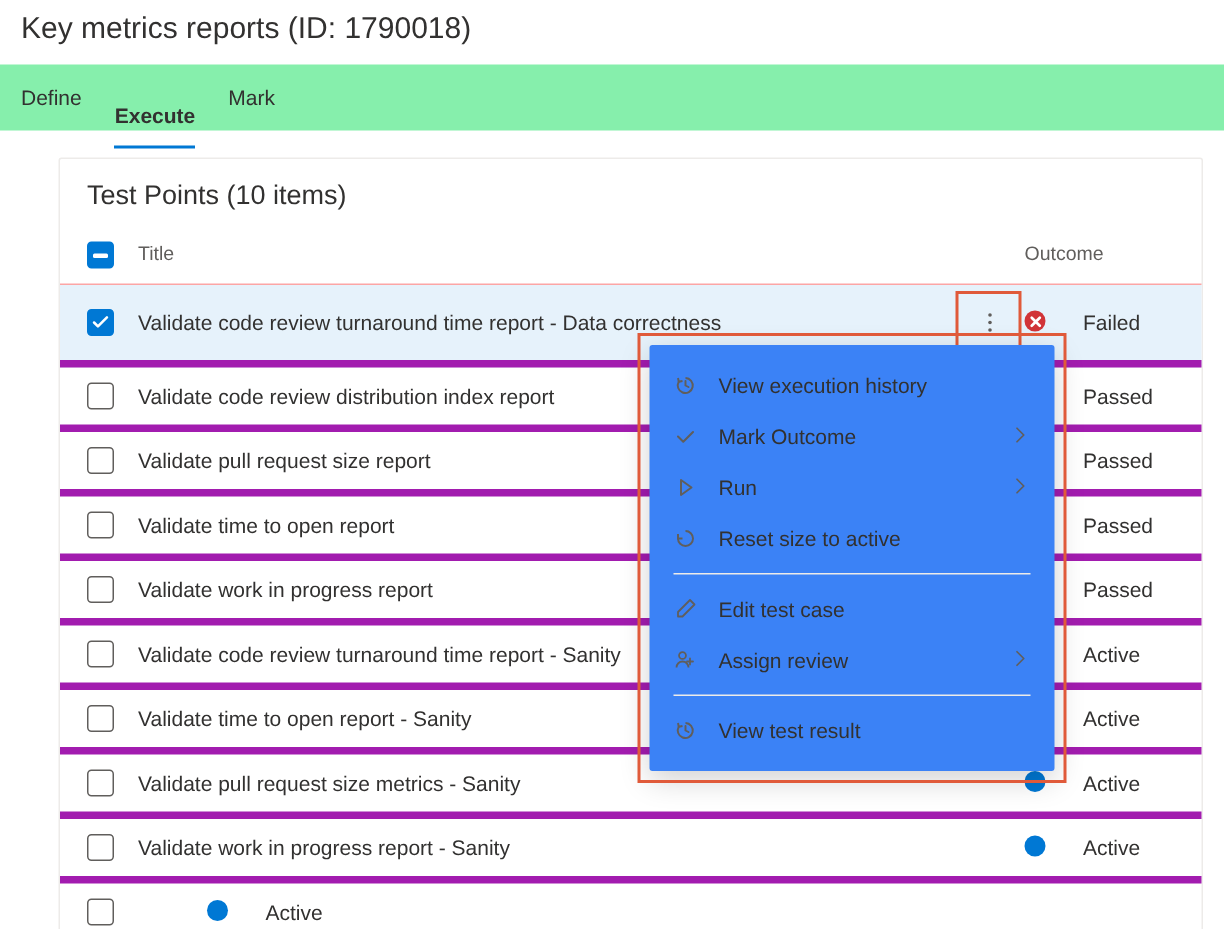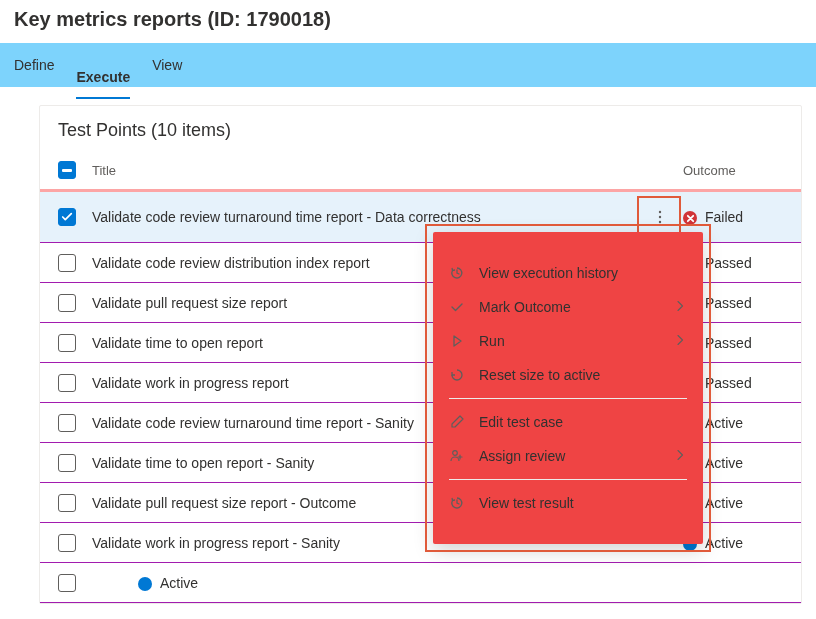--- a/index.html
+++ b/index.html
@@ -6,25 +6,25 @@
   body {
     margin: 0;
     font-family: "Segoe UI", Arial, sans-serif;
     font-size: 14px;
     color: #323130;
     background: #fff;
     width: 816px;
   }
   .page-title {
     font-size: 20px;
-    font-weight: 700;
+    font-weight: 400;
     padding: 8px 14px 12px;
   }
   .tab-bar {
-    background: #7dd3fc;
+    background: #86efac;
     display: flex;
     padding: 0 14px;
     gap: 22px;
     height: 44px;
     align-items: center;
   }
   .tab {
     font-size: 14px;
     color: #323130;
     cursor: pointer;
@@ -55,44 +55,43 @@
     border-radius: 2px;
     position: relative;
   }
   .panel-title {
     font-size: 18px;
     font-weight: 400;
     padding: 14px 18px 10px;
   }
   .list-header {
     display: flex;
-    align-items: center;
     padding: 10px 18px;
     color: #605e5c;
     font-size: 13px;
-    border-bottom: 3px solid #fca5a5;
+    border-bottom: 1px solid #fca5a5;
   }
   .hdr-check { width: 34px; display:flex; align-items:center;}
   .hdr-title { flex: 1; }
   .hdr-outcome { width: 100px; }
   .row {
     display: flex;
     align-items: center;
     padding: 10px 18px;
-    border-bottom: 1px solid #a21caf;
+    border-bottom: 5px solid #a21caf;
     min-height: 40px;
     position: relative;
   }
   .row.selected {
     background: #e6f2fb;
   }
   .cell-check { width: 34px; display:flex; align-items:center;}
   .cell-title { flex: 1; color: #323130; }
   .cell-actions { width: 46px; display:flex; justify-content:center;}
-  .cell-outcome { width: 100px; display: flex; align-items: flex-end; gap: 8px; }
+  .cell-outcome { width: 100px; display: flex; align-items: flex-start; gap: 25px; }
   .cb {
     width: 18px; height: 18px;
     border: 1.5px solid #605e5c;
     border-radius: 3px;
     display: inline-flex;
     align-items: center; justify-content: center;
     cursor: pointer;
     background:#fff;
   }
   .cb.indet {
@@ -147,24 +146,24 @@
     width: 270px;
     z-index: 5;
   }
   .ctx-hl{
     position:absolute;
     inset:-8px;
     border:2px solid #e05a3a;
     pointer-events:none;
   }
   .ctx-menu {
-    background:#ef4444;
+    background:#3b82f6;
     box-shadow: 0 6px 20px rgba(0,0,0,0.18);
     border-radius:2px;
-    padding:24px 0;
+    padding:10px 0;
   }
   .ctx-item{
     display:flex; align-items:center;
     padding: 9px 16px;
     gap:14px;
     cursor:pointer;
     font-size:14px;
     color:#323130;
   }
   .ctx-icon{
@@ -181,21 +180,21 @@
   .rows-rel { position:relative; }
 </style>
 </head>
 <body>
 
 <div class="page-title">Key metrics reports (ID: 1790018)</div>
 
 <div class="tab-bar">
   <div class="tab">Define</div>
   <div class="tab active">Execute</div>
-  <div class="tab">View</div>
+  <div class="tab">Mark</div>
 </div>
 
 <div class="panel-wrap">
   <div class="panel">
     <div class="panel-title">Test Points (10 items)</div>
 
     <div class="list-header">
       <div class="hdr-check">
         <span class="cb indet minus"></span>
       </div>
@@ -383,21 +382,21 @@
           <div class="cell-actions"></div>
           <div class="cell-outcome">
             <span class="status-dot blue"></span>
             <span>Active</span>
           </div>
         </div>
         <div class="row">
           <div class="cell-check">
             <span class="cb"></span>
           </div>
-          <div class="cell-title">Validate pull request size report - Outcome</div>
+          <div class="cell-title">Validate pull request size metrics - Sanity</div>
           <div class="cell-actions"></div>
           <div class="cell-outcome">
             <span class="status-dot blue"></span>
             <span>Active</span>
           </div>
         </div>
         <div class="row">
           <div class="cell-check">
             <span class="cb"></span>
           </div>

